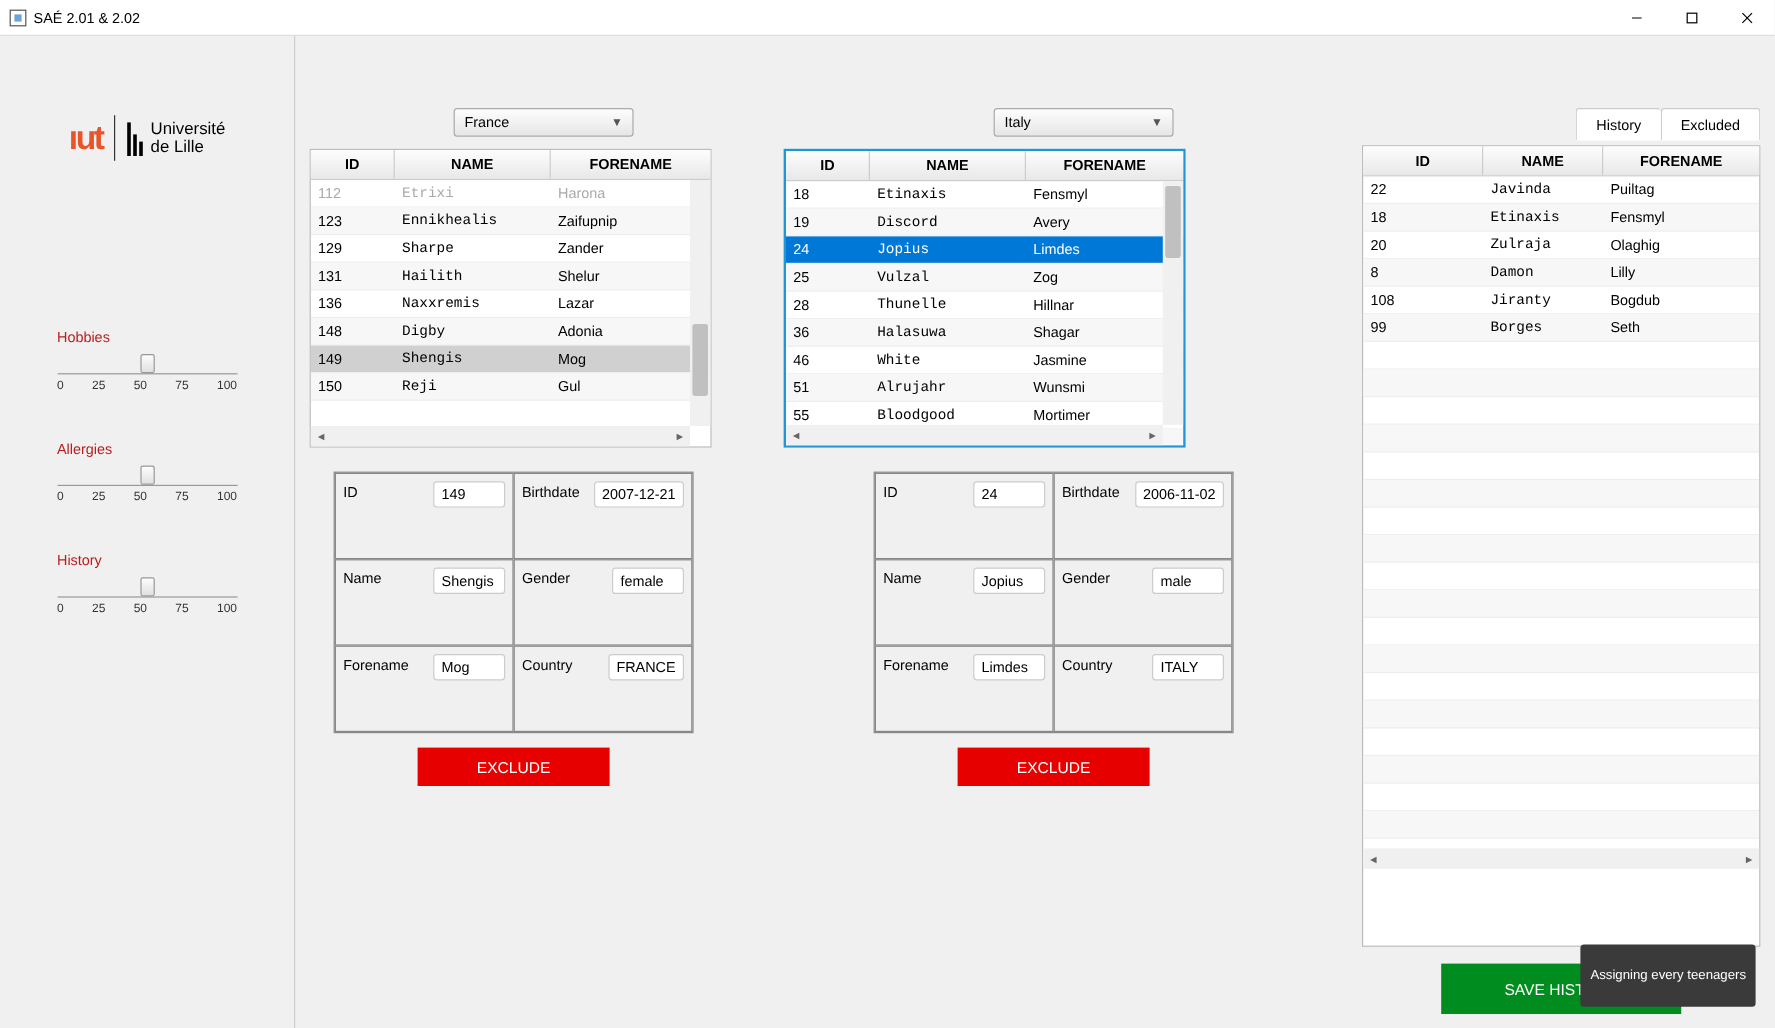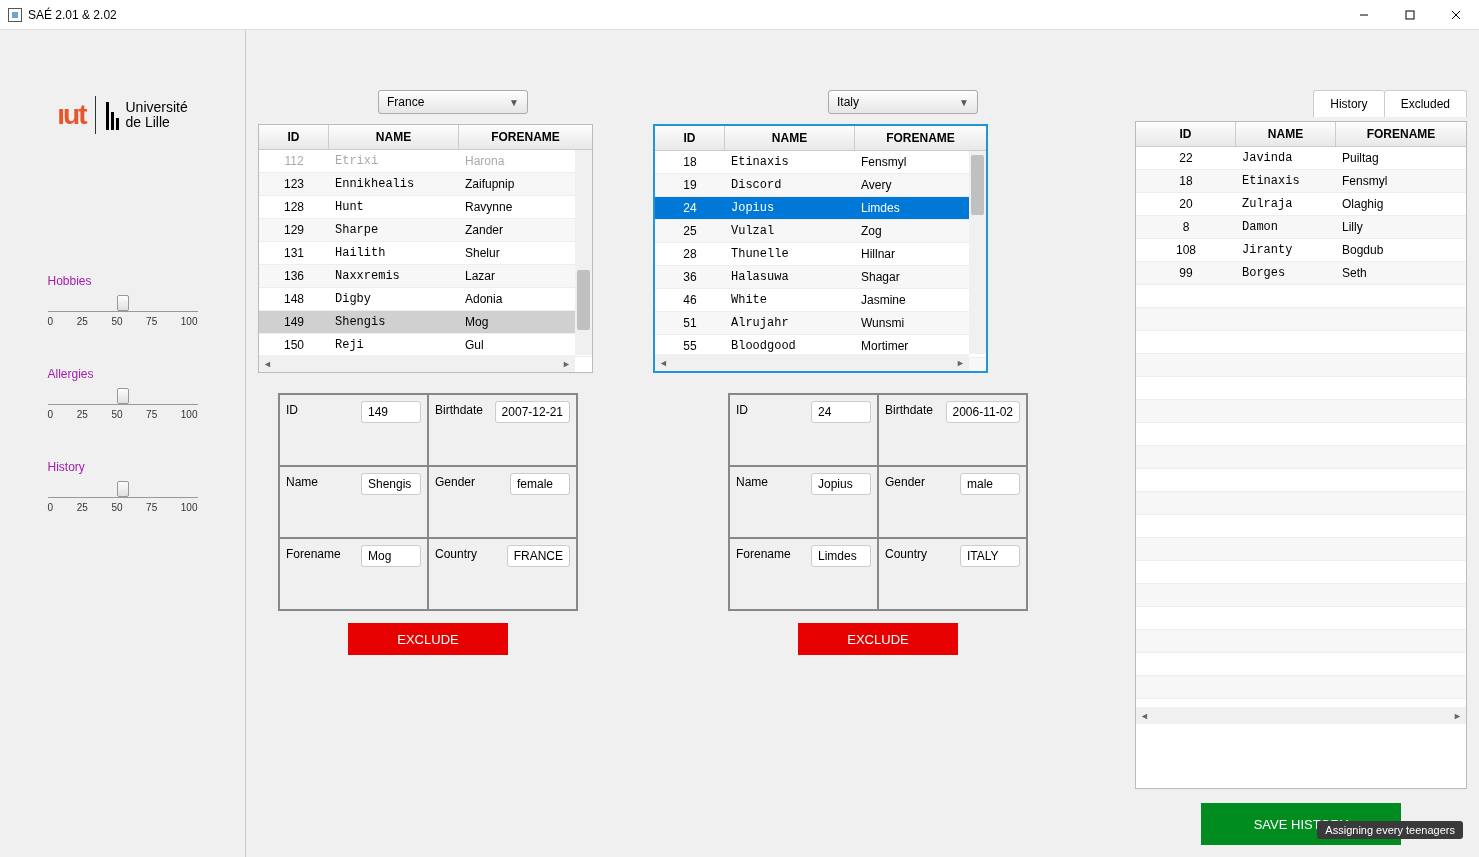--- a/index.html
+++ b/index.html
@@ -68,21 +68,21 @@
 }
 .logo-lille { display:flex; align-items:center; gap:6px; }
 .lille-bars { display:flex; gap:2px; align-items:flex-end; height:30px; }
 .lille-bars span { width:3px; background:#000; }
 .lille-bars span:nth-child(1){height:28px;}
 .lille-bars span:nth-child(2){height:18px;}
 .lille-bars span:nth-child(3){height:12px;}
 .lille-text { font-size: 14px; line-height:1.1; color:#000; }
 
 .slider-group { width: 150px; margin-bottom: 40px; }
-.slider-label { font-size: 12px; color:#a21caf; margin-bottom: 4px; }
+.slider-label { font-size: 12px; color:#b91c1c; margin-bottom: 4px; }
 .slider-track {
   position: relative;
   height: 20px;
   border-bottom: 1px solid #999;
 }
 .slider-thumb {
   position:absolute; top:3px;
   width:12px; height:16px;
   background: linear-gradient(#fdfdfd,#e0e0e0);
   border:1px solid #999;
@@ -138,21 +138,21 @@
   border-bottom:1px solid #eee;
   font-size:12px;
   height:23px;
   align-items:center;
 }
 .row:nth-child(even){ background:#f7f7f7;}
 .row.selected { background:#d0d0d0; }
 .row.active-sel { background:#0078d7; color:#fff; }
 .row.faded { color:#aaa; }
 .td { padding:0 6px; }
-.td-id { width:70px;text-align:center; }
+.td-id { width:70px; }
 .td-name { width:130px;font-family:Liberation Mono, monospace; }
 .td-fn { flex:1; }
 .table-scroll-v {
   position:absolute; right:0; top:25px; bottom:17px; width:17px;
   background:#f0f0f0;
 }
 .scroll-thumb-v { position:absolute; left:2px; right:2px; background:#c0c0c0; border-radius:2px; }
 .table-scroll-h {
   position:absolute; left:0; right:17px; bottom:0; height:17px;
   background:#f0f0f0;
@@ -226,21 +226,21 @@
   background:#008c1e; color:#fff;
   border:none; font-size:13px;
   margin:14px auto 0;
   display:flex;align-items:center;justify-content:center;
 }
 .tooltip {
   position:absolute;
   bottom:18px; right:16px;
   background:#3a3a3a; color:#fff;
   font-size:11px;
-  padding:3px 8px;
+  padding:20px 8px;
   border-radius:3px;
   white-space:nowrap;
 }
 </style>
 </head>
 <body>
 
 <div class="titlebar">
   <div class="titlebar-left">
     <span class="titlebar-icon"></span>
@@ -352,25 +352,20 @@
                 <div class="td td-id" style="">112</div>
                 <div class="td td-name" style="">Etrixi</div>
                 <div class="td td-fn">Harona</div>
               </div>
               <div class="row">
                 <div class="td td-id" style="">123</div>
                 <div class="td td-name" style="">Ennikhealis</div>
                 <div class="td td-fn">Zaifupnip</div>
               </div>
               <div class="row">
-                <div class="td td-id" style="">128</div>
-                <div class="td td-name" style="">Hunt</div>
-                <div class="td td-fn">Ravynne</div>
-              </div>
-              <div class="row">
                 <div class="td td-id" style="">129</div>
                 <div class="td td-name" style="">Sharpe</div>
                 <div class="td td-fn">Zander</div>
               </div>
               <div class="row">
                 <div class="td td-id" style="">131</div>
                 <div class="td td-name" style="">Hailith</div>
                 <div class="td td-fn">Shelur</div>
               </div>
               <div class="row">

